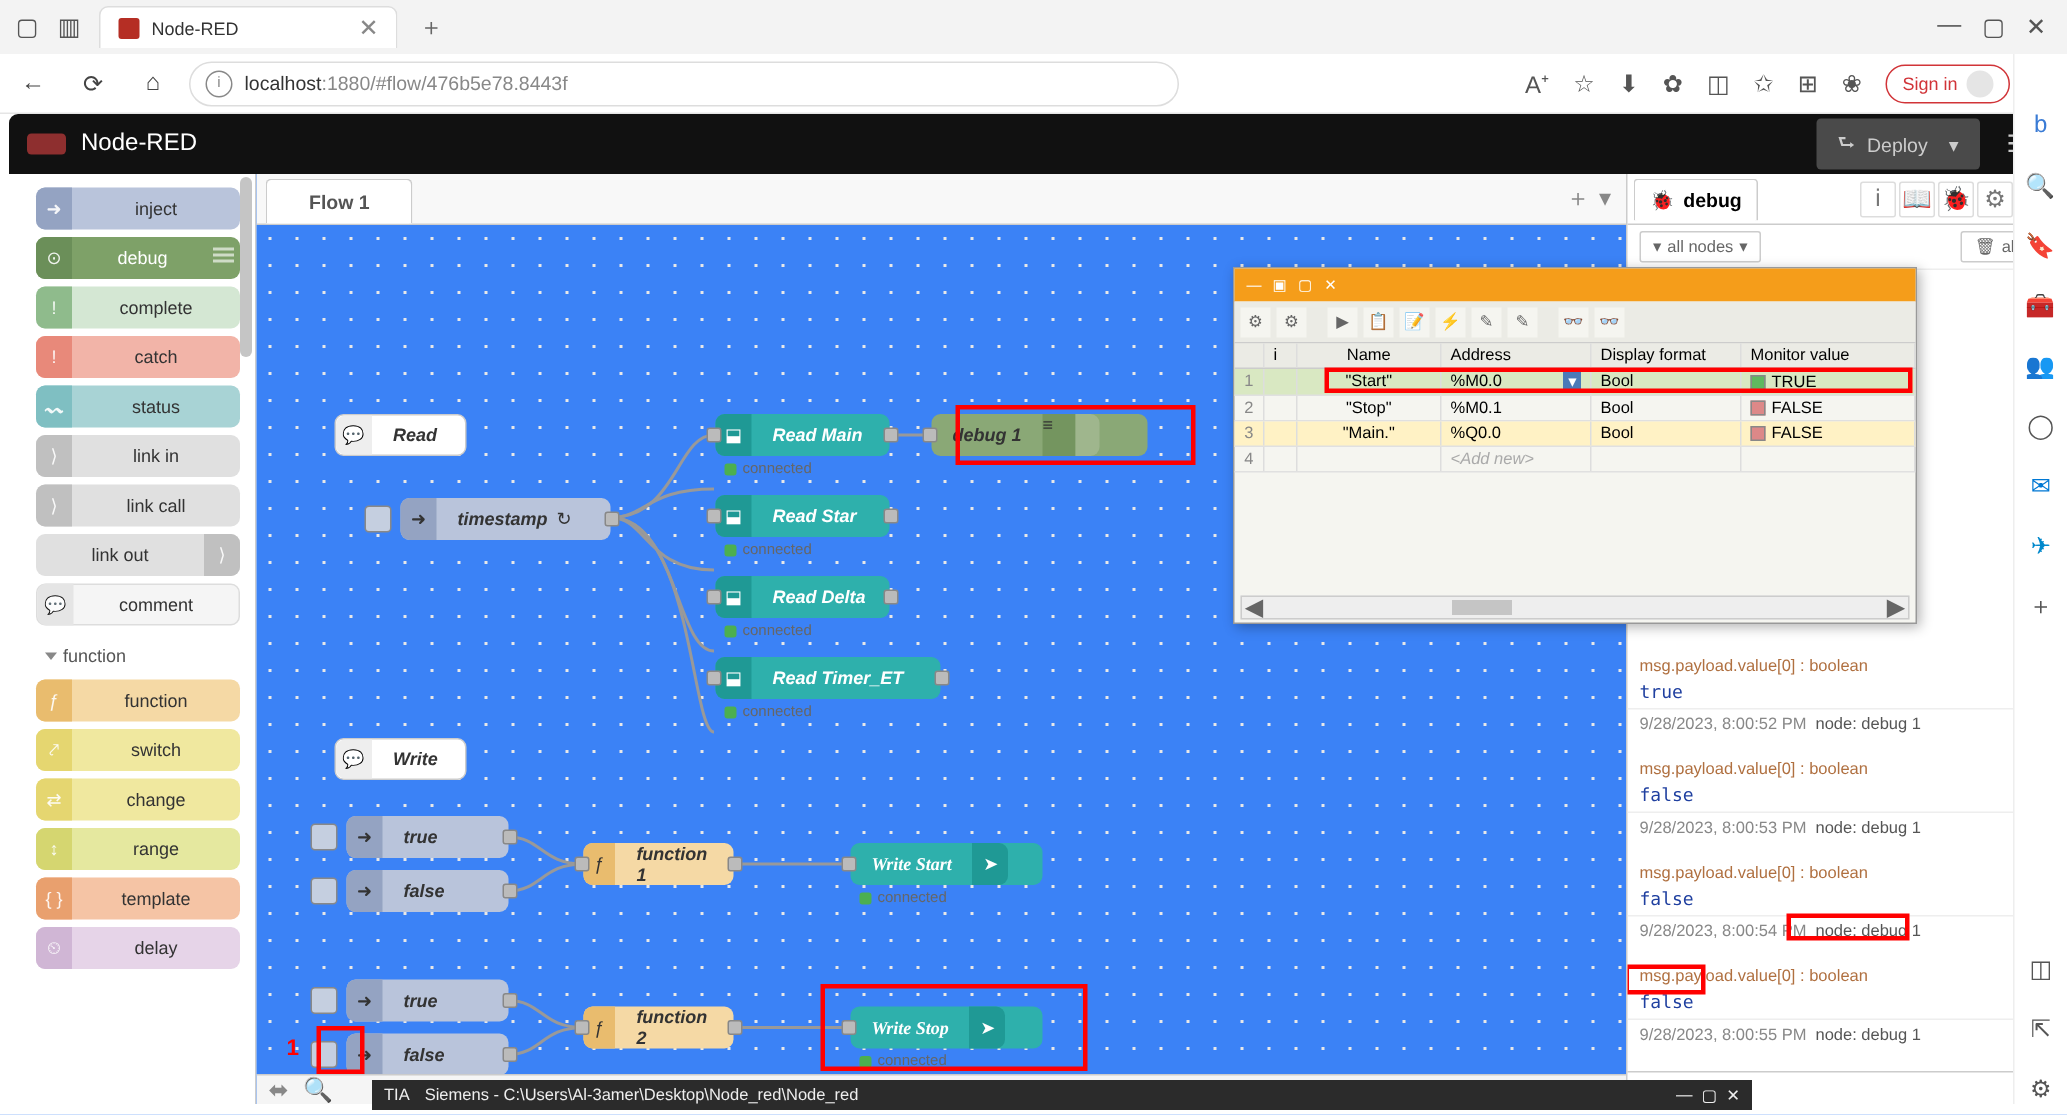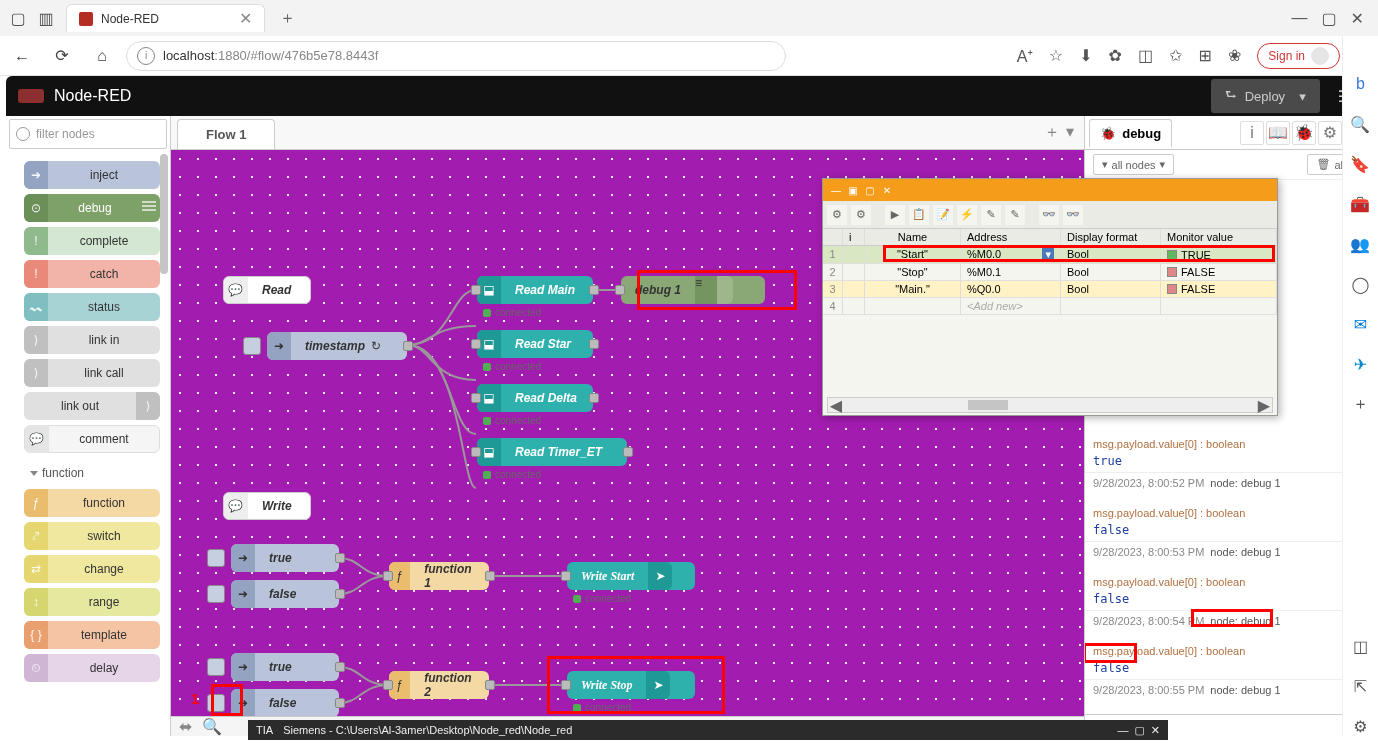--- a/index.html
+++ b/index.html
@@ -57,21 +57,21 @@
 .pnode.switch{background:#f0e89f;} .pnode.switch .pic{background:#e5d670;}
 .pnode.change{background:#f0e89f;} .pnode.change .pic{background:#e5d670;}
 .pnode.range{background:#e5e89f;} .pnode.range .pic{background:#d5d670;}
 .pnode.template{background:#f5c4a5;} .pnode.template .pic{background:#e9a06e;}
 .pnode.delay{background:#e6d4e8;} .pnode.delay .pic{background:#d0b6d5;}
 .pcat { font-size:12px; color:#555; padding:8px 6px 4px; display:flex; align-items:center; gap:4px;}
 .pcat::before{content:"";border:4px solid transparent;border-top:5px solid #888;display:inline-block;position:relative;top:2px;}
 .palette-scroll{position:absolute;right:2px;top:2px;width:8px;height:120px;background:#c5c5c5;border-radius:4px;}
 
 
-.workspace{ flex:1; position:relative; background:#a21caf; overflow:hidden;}
+.workspace{ flex:1; position:relative; background:#3b82f6; overflow:hidden;}
 .ws-tabs{ height:34px; background:#f8f8f8; border-bottom:1px solid #ccc; display:flex; align-items:end;}
 .ws-tab{ padding:7px 28px; border:1px solid #ccc; border-bottom:none; background:#fff; font-size:13px; font-weight:600; color:#555; margin-left:6px; border-radius:4px 4px 0 0;}
 .ws-tab-controls{margin-left:auto;display:flex;gap:6px;padding:6px 10px;color:#888;}
 .canvas{ position:absolute; top:34px; left:0; right:0; bottom:20px;
   background-image: radial-gradient(circle, #e8e8e8 1px, transparent 1px);
   background-size: 18px 18px;
 }
 .node{ position:absolute; height:28px; border-radius:6px; display:flex; align-items:center; font-size:12px; color:#fff; }
 .node .cap{width:24px;height:100%;border-radius:6px 0 0 6px;display:flex;align-items:center;justify-content:center;}
 .node .label{padding:0 14px;font-style:italic;font-weight:600;}
@@ -198,23 +198,20 @@
       <span>Deploy</span>
       <span style="margin-left:6px;">▾</span>
     </div>
     <div class="menu-burger">☰</div>
   </div>
 </div>
 
 <div class="app">
 
   <div class="palette">
-    <div class="filter-box">
-        <span>filter nodes</span>
-      </div>
     <div class="palette-list">
       <div class="palette-scroll"></div>
       <div class="pnode inject">
           <div class="pic">➜</div>
           <span class="plabel">inject</span>
         </div>
       <div class="pnode debug">
           <div class="pic">⊙</div>
           <span class="plabel" style="color:#fff;">debug</span>
           <div class="lines">

